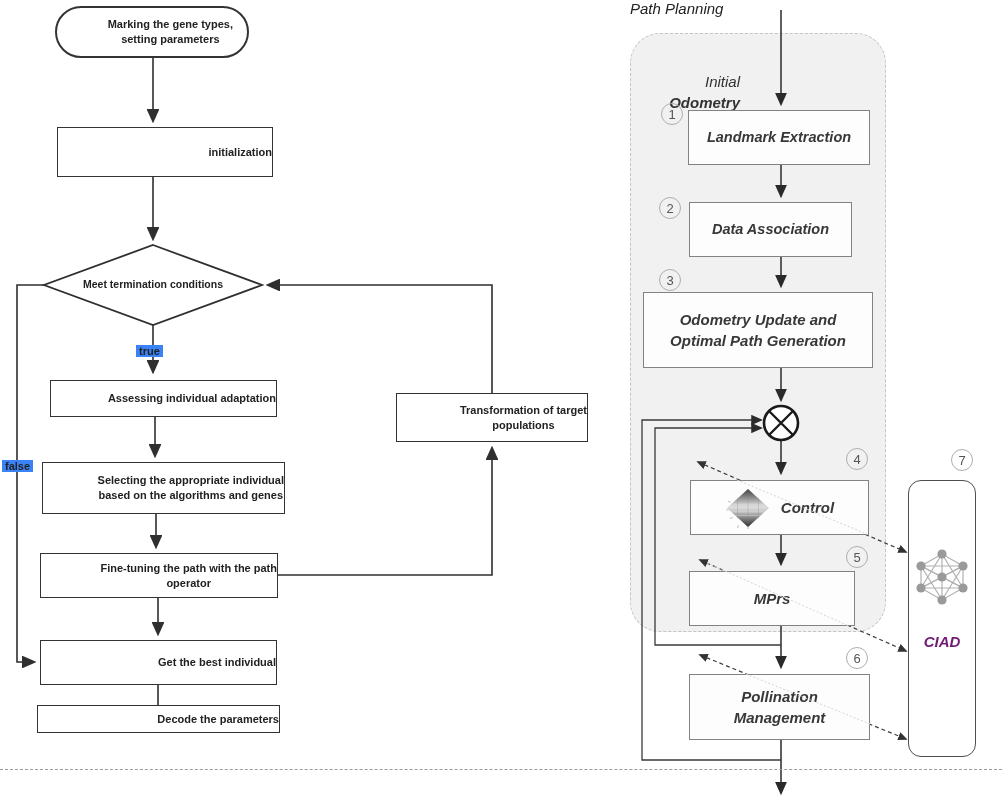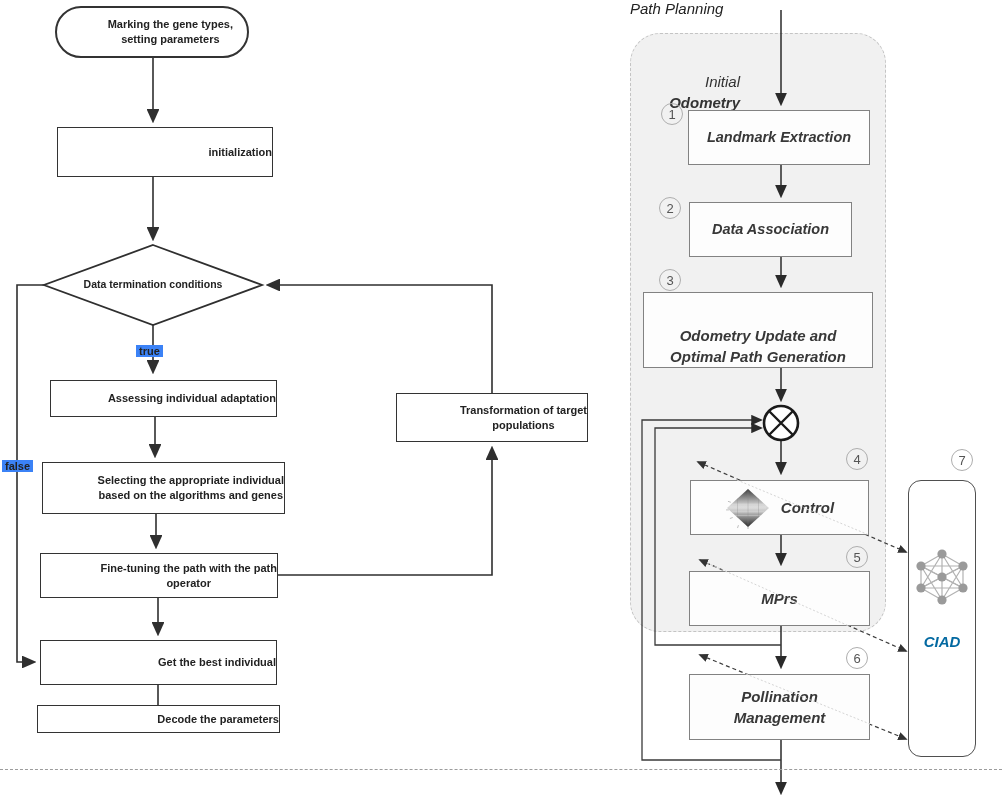--- a/index.html
+++ b/index.html
@@ -24,21 +24,21 @@
   .pbox{position:absolute;display:flex;align-items:center;justify-content:center;
         background:#fdfdfd;border:1.4px solid #828282;color:#383838;font-weight:bold;
         font-style:italic;font-size:14.5px;text-align:center;line-height:1.4;
         white-space:pre-line;z-index:2;box-sizing:border-box;}
   .circnum{position:absolute;width:22px;height:22px;border:1.2px solid #aeaeae;border-radius:50%;
         display:flex;align-items:center;justify-content:center;font-size:13px;color:#555;
         z-index:2;box-sizing:border-box;background:transparent;}
   #ciad-box{position:absolute;left:908px;top:480px;width:68px;height:277px;z-index:2;
         background:#fff;border:1.6px solid #4f4f4f;border-radius:13px;box-sizing:border-box;
         display:flex;flex-direction:column;align-items:center;}
-  #ciad-label{margin-top:28px;font-weight:bold;font-style:italic;font-size:15px;color:#0369a1;}
+  #ciad-label{margin-top:28px;font-weight:bold;font-style:italic;font-size:15px;color:#701a75;}
   #separator{position:absolute;left:0;top:769px;width:1002px;height:0;
         border-top:1.7px dashed #9c9c9c;z-index:3;}
   .icon-wrap{display:flex;align-items:center;}
 </style>
 </head>
 <body>
 
 <div id="canvas">
 
   <div id="pp-container"></div>
@@ -102,21 +102,21 @@
   <div class="node stadium" style="left:55px;top:6px;width:194px;height:52px;padding:0 14px;">
     <span>Marking the gene types,
 setting parameters</span>
   </div>
 
   <div class="node" style="left:57px;top:127px;width:216px;height:50px;">
     <span>initialization</span>
   </div>
 
   <div class="diamond-label" style="left:57px;top:278px;width:192px;">
-    <span>Data termination conditions</span>
+    <span>Meet termination conditions</span>
   </div>
 
   <div class="edge-label" style="left:136px;top:345px;">
     <span>true</span>
   </div>
   <div class="edge-label" style="left:2px;top:460px;">
     <span>false</span>
   </div>
 
   <div class="node" style="left:50px;top:380px;width:227px;height:37px;">
@@ -179,21 +179,21 @@
     </div>
 
   <div class="pbox" style="left:688px;top:110px;width:182px;height:55px;">
     <span>Landmark Extraction</span>
   </div>
 
   <div class="pbox" style="left:689px;top:202px;width:163px;height:55px;">
     <span>Data Association</span>
   </div>
 
-  <div class="pbox" style="left:643px;top:292px;width:230px;height:76px;font-size:15px;align-items:flex-end;">
+  <div class="pbox" style="left:643px;top:292px;width:230px;height:76px;font-size:15px;">
     <span>Odometry Update and
 Optimal Path Generation</span>
   </div>
 
   <div class="pbox" style="left:690px;top:480px;width:179px;height:55px;gap:10px;font-size:15px;">
     <span class="icon-wrap">
       <svg width="46" height="42" viewBox="0 0 48 44">
         <defs>
           <linearGradient id="surf" x1="0" y1="0" x2="0" y2="1">
             <stop offset="0" stop-color="#3a3a3a"></stop>
@@ -204,21 +204,21 @@
         </defs>
         <path d="M4,24 L1,24 M6,16 L3,15 M8,32 L5,33 M14,40 L13,43 M24,42 L24,45" stroke="#bbb" stroke-width="1"></path>
         <polygon points="24,2 46,22 24,42 2,22" fill="url(#surf)"></polygon>
         <path d="M7,18 L41,18 M5,22 L43,22 M7,26 L41,26 M10,30 L38,30" stroke="#efefef" stroke-width="0.7" opacity="0.55"></path>
         <path d="M24,2 L24,42 M13,12 L13,32 M35,12 L35,32" stroke="#888" stroke-width="0.6" opacity="0.5"></path>
       </svg>
     </span>
     <span>Control</span>
   </div>
 
-  <div class="pbox" style="left:689px;top:571px;width:181px;height:55px;font-size:15px;">
+  <div class="pbox" style="left:689px;top:571px;width:166px;height:55px;font-size:15px;">
     <span>MPrs</span>
   </div>
 
   <div class="pbox" style="left:689px;top:674px;width:181px;height:66px;font-size:15px;">
     <span>Pollination
 Management</span>
   </div>
 
   <div id="ciad-box">
     <span class="icon-wrap" style="margin-top:68px;">

